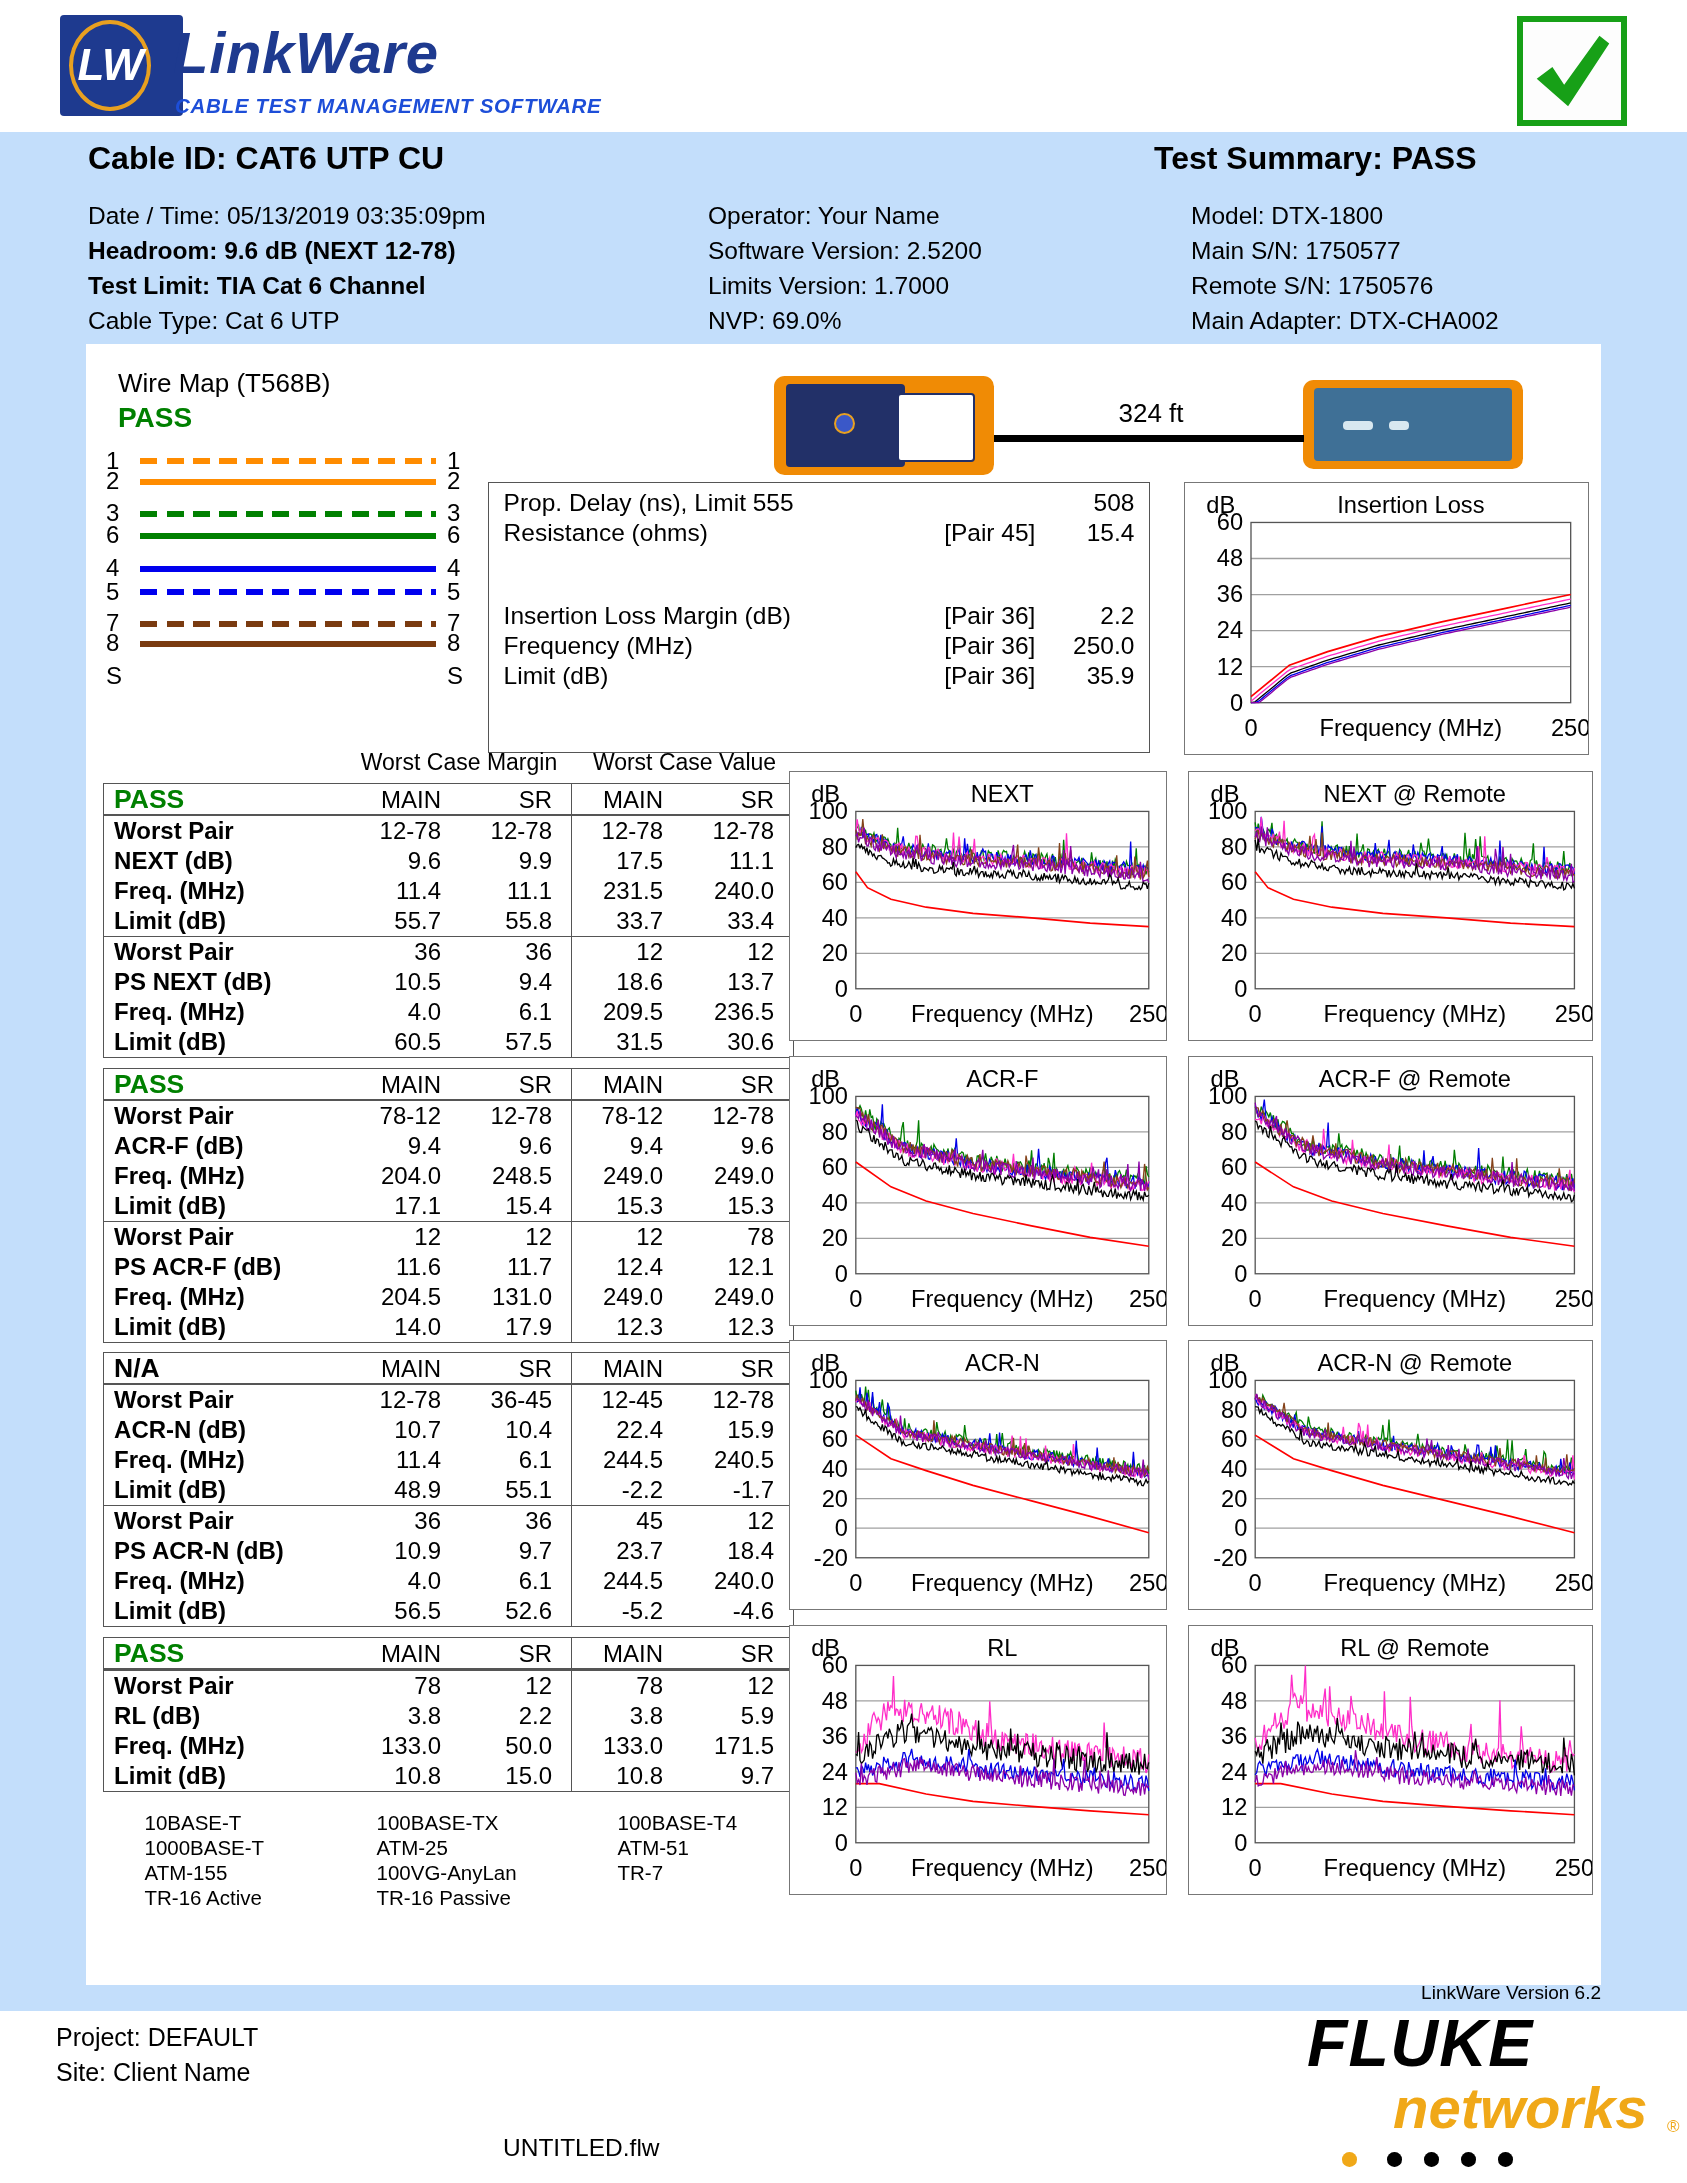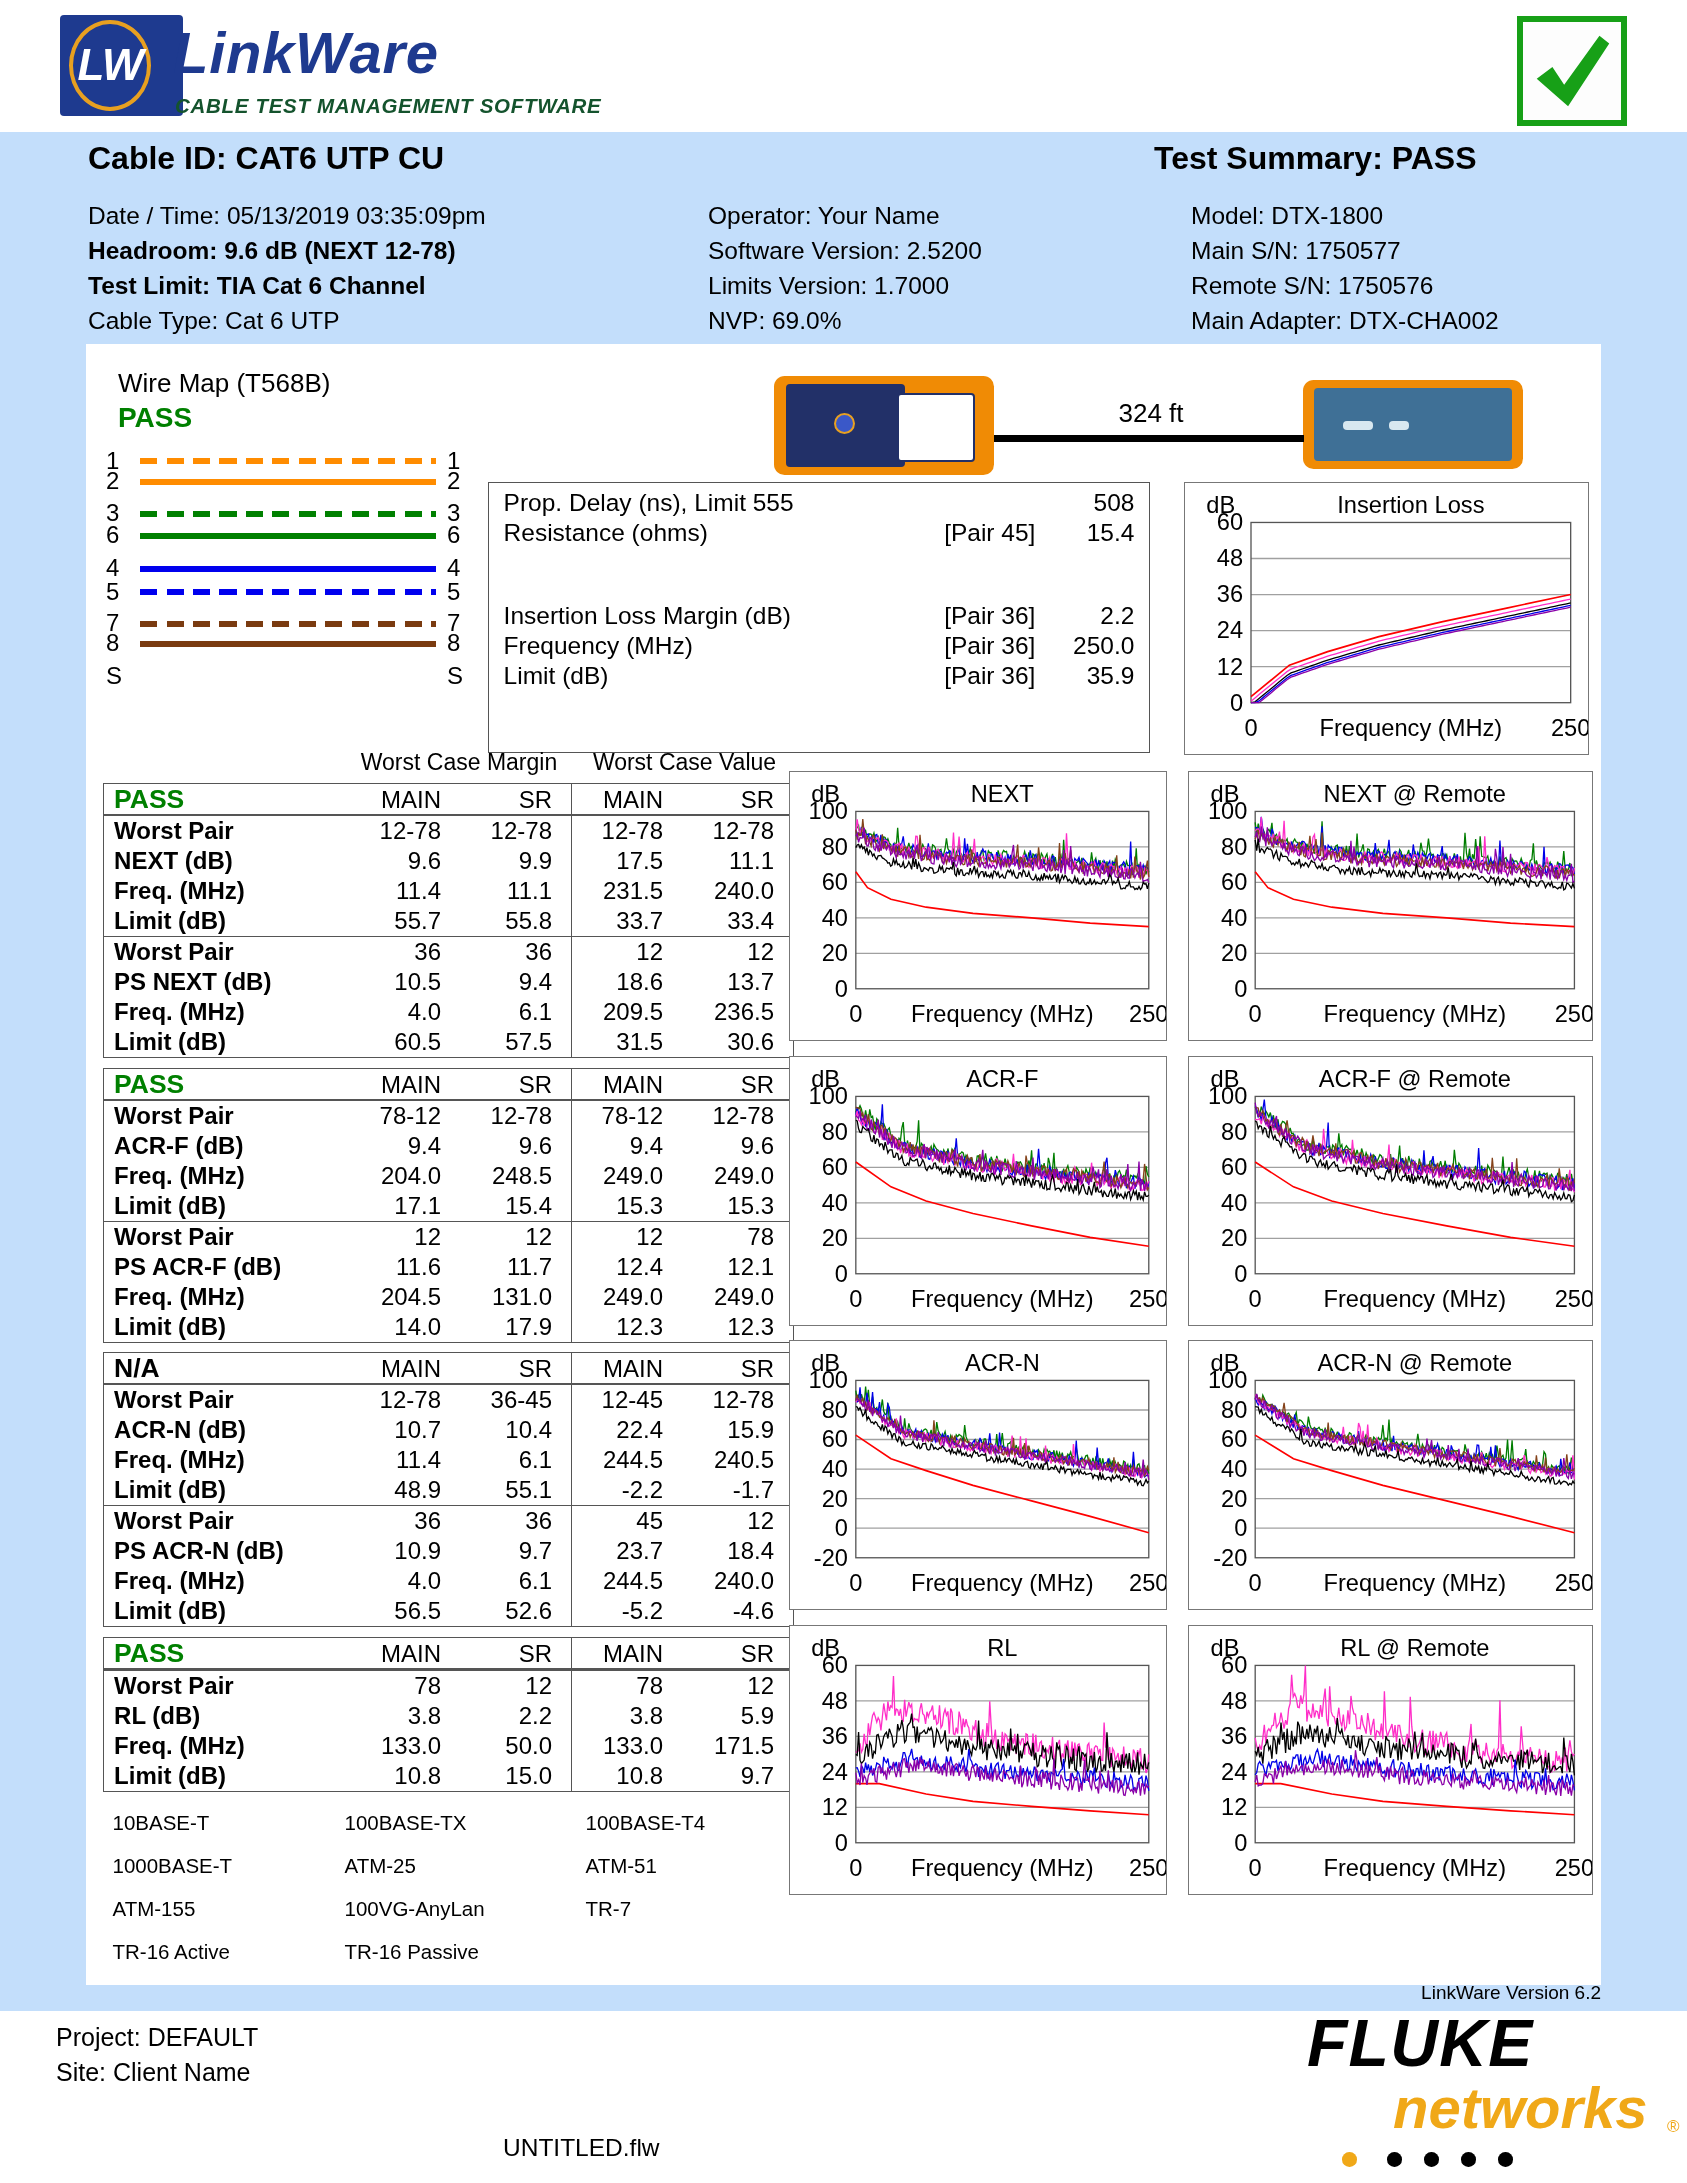--- a/index.html
+++ b/index.html
@@ -5,21 +5,21 @@
   html,body{margin:0;padding:0;}
   body{width:1687px;height:2183px;position:relative;background:#ffffff;
        font-family:"Liberation Sans", sans-serif;color:#000;overflow:hidden;}
   .abs{position:absolute;}
   
   .lw-box{left:60px;top:14.6px;width:123px;height:101px;background:#1e3a8f;border-radius:4px;}
   .lw-ellipse{left:9.3px;top:5.3px;width:74px;height:83px;border:4px solid #e8a020;border-radius:50%;}
   .lw-text{left:0;top:0;width:101px;height:101px;display:flex;align-items:center;justify-content:center;
            color:#fff;font-size:44px;font-weight:bold;font-style:italic;}
   .logo-name{left:173px;top:18.5px;font-size:58px;font-weight:800;font-style:italic;color:#1e3a8f;letter-spacing:0.7px;}
-  .logo-tag{left:175px;top:94px;font-size:20.5px;font-weight:bold;font-style:italic;color:#14532d;letter-spacing:0.7px;}
+  .logo-tag{left:175px;top:94px;font-size:20.5px;font-weight:bold;font-style:italic;color:#1d4ed8;letter-spacing:0.7px;}
   .check-box{left:1517px;top:16px;width:110px;height:110px;background:#fdfdfd;border:6.6px solid #17a017;box-sizing:border-box;}
   
   .blue-band{left:0;top:132px;width:1687px;height:1879px;background:#c3defb;}
   .banner-cable{left:88px;top:140px;font-size:32px;font-weight:bold;}
   .banner-summary{left:1154px;top:140px;font-size:32px;font-weight:bold;}
   .info-col{font-size:24.5px;line-height:35px;}
   .info-col div{white-space:nowrap;}
   .col1{left:88px;top:198px;}
   .col2{left:708px;top:198px;}
   .col3{left:1191px;top:198px;}
@@ -50,21 +50,21 @@
   .trow{display:grid;grid-template-columns:245px 111px 111px 111px 111px;height:30px;align-items:center;font-size:24px;}
   .thead{height:30px;border-bottom:2px solid #555;}
   .c0{padding-left:10.6px;text-align:left;font-weight:bold;}
   .cn{text-align:right;padding-right:18.5px;}
   .vd{border-left:1.3px solid #555;box-sizing:border-box;height:100%;display:flex;align-items:center;justify-content:flex-end;}
   .gsep{border-top:1.3px solid #555;}
   .status{font-weight:bold;font-size:26.5px;}
   
   .standards{left:26.5px;top:1467px;font-size:20.5px;}
   .std-title{margin-bottom:9.3px;}
-  .std-grid{display:grid;grid-template-columns:232px 241px 198px;row-gap:19px;}
+  .std-grid{display:grid;grid-template-columns:232px 241px 198px;row-gap:1px;margin-left:32px;}
   
   .chartbox{border:1.3px solid #777;box-sizing:border-box;background:#fff;}
   .chartbox svg{display:block;width:100%;height:100%;}
   
   .version-note{left:1257px;top:1982px;width:344px;text-align:right;font-size:19px;}
   .footer-proj{left:56px;top:2023px;font-size:25px;}
   .footer-site{left:56px;top:2058px;font-size:25px;}
   .fluke-top{left:1307px;top:2005px;font-size:66px;font-weight:800;font-style:italic;letter-spacing:1.3px;}
   .fluke-bottom{left:1393px;top:2074px;font-size:58px;font-weight:bold;font-style:italic;color:#f0a818;}
   .fluke-reg{left:1667px;top:2117px;font-size:17px;color:#f0a818;}

